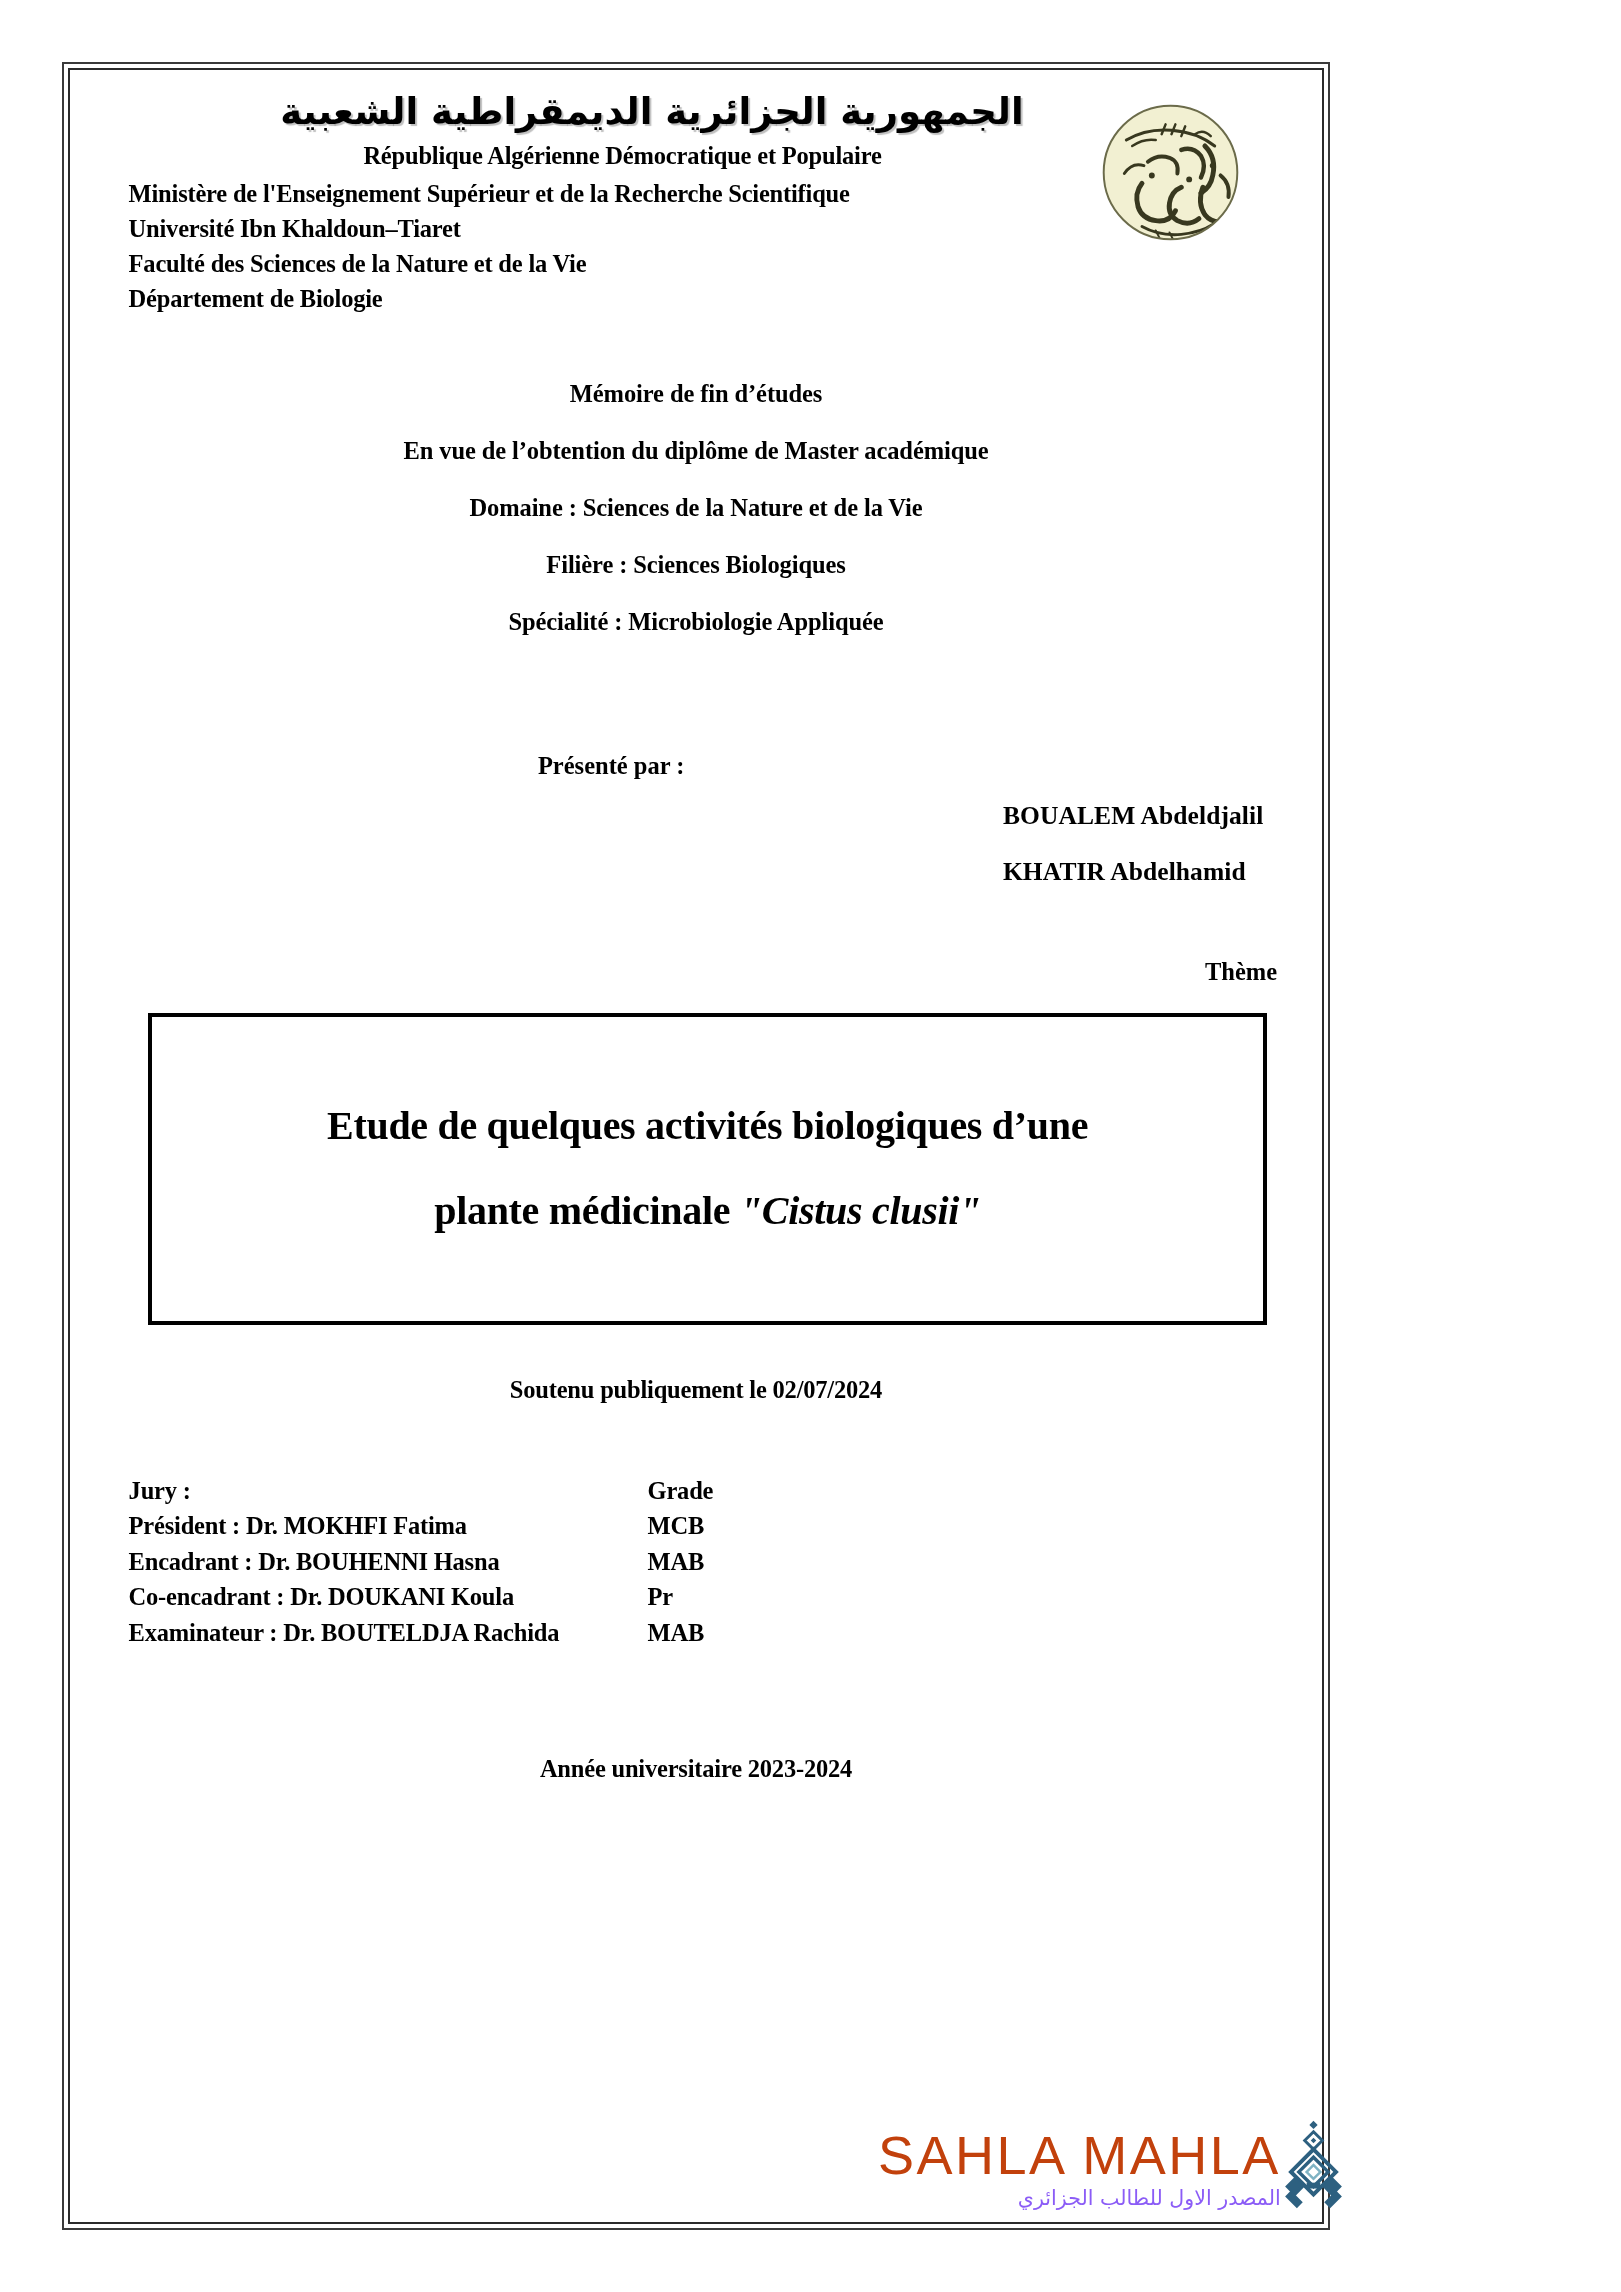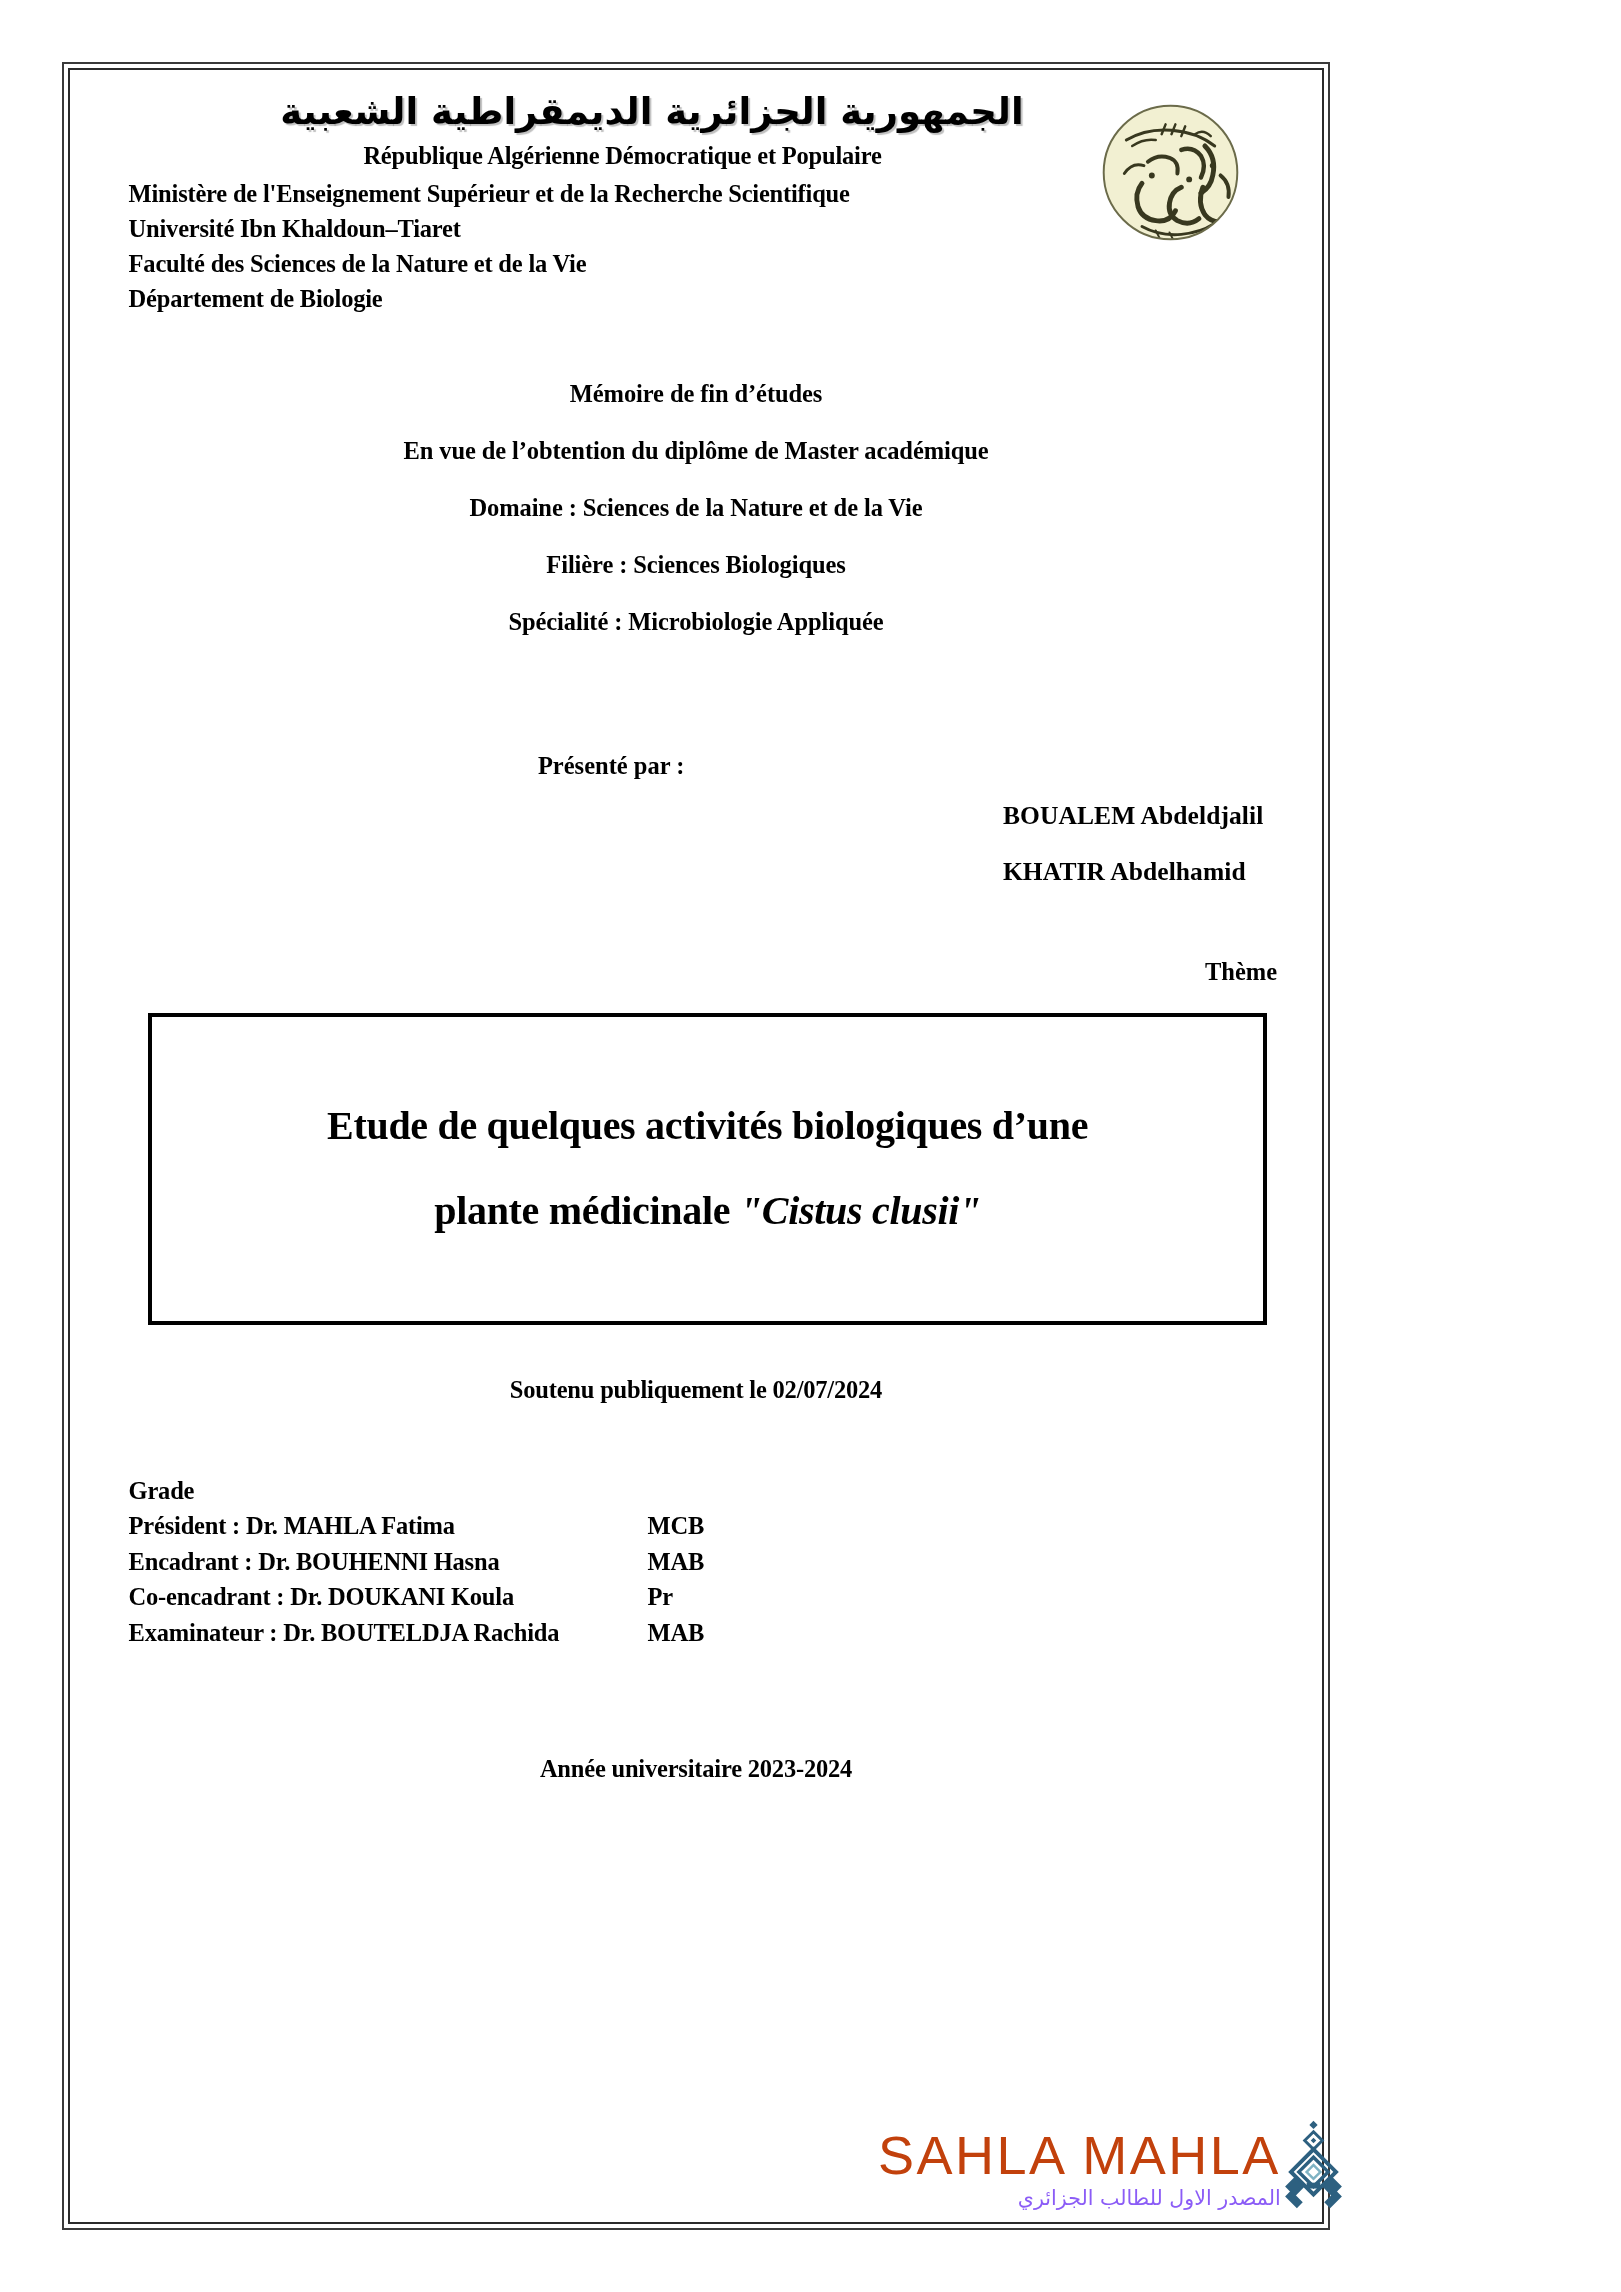--- a/index.html
+++ b/index.html
@@ -294,24 +294,25 @@
       <div class="theme-label">Thème</div>
       <div class="theme-box">
         <div class="theme-line first">Etude de quelques activités biologiques d’une</div>
         <div class="theme-line"><span>plante médicinale </span><span class="theme-species">"Cistus clusii"</span></div>
       </div>
 
       <div class="defense">Soutenu publiquement le 02/07/2024</div>
 
       <div class="jury">
         <div class="jury-row">
+          <span class="jury-role">Jury :</span>
           <span class="jury-grade">Grade</span>
         </div>
         <div class="jury-row">
-          <span class="jury-role">Président : Dr. MAHLA Fatima</span>
+          <span class="jury-role">Président : Dr. MOKHFI Fatima</span>
           <span class="jury-grade">MCB</span>
         </div>
         <div class="jury-row">
           <span class="jury-role">Encadrant : Dr. BOUHENNI Hasna</span>
           <span class="jury-grade">MAB</span>
         </div>
         <div class="jury-row">
           <span class="jury-role">Co-encadrant : Dr. DOUKANI Koula</span>
           <span class="jury-grade">Pr</span>
         </div>

